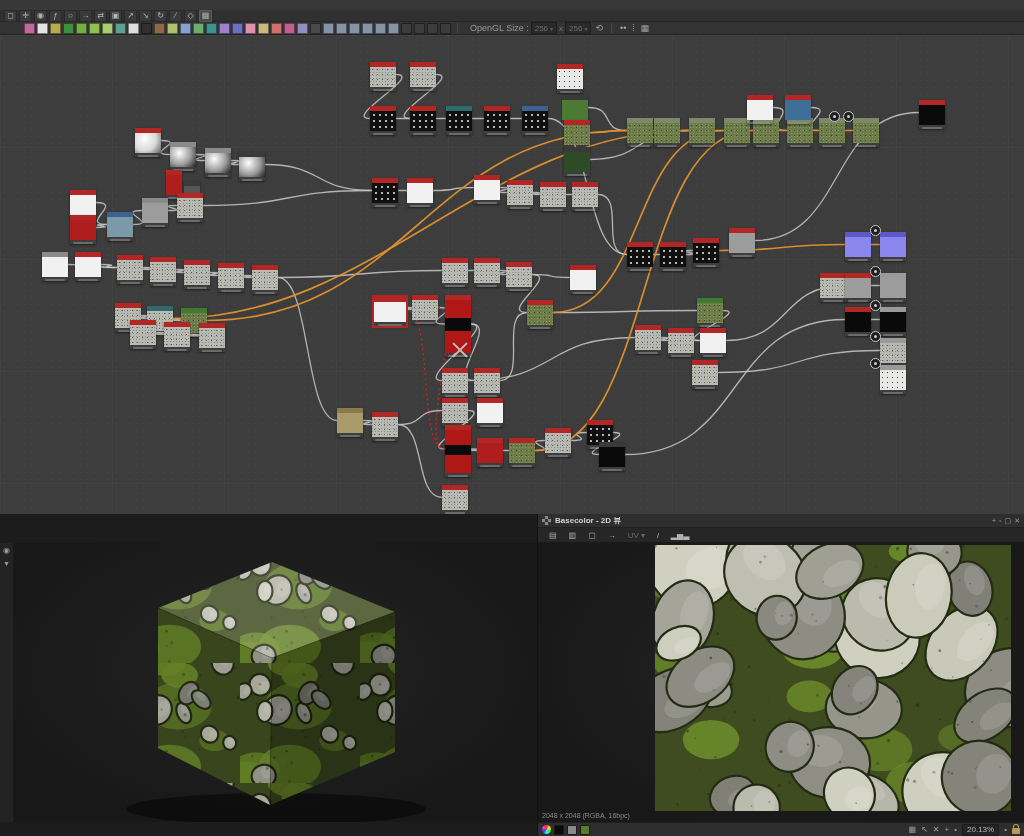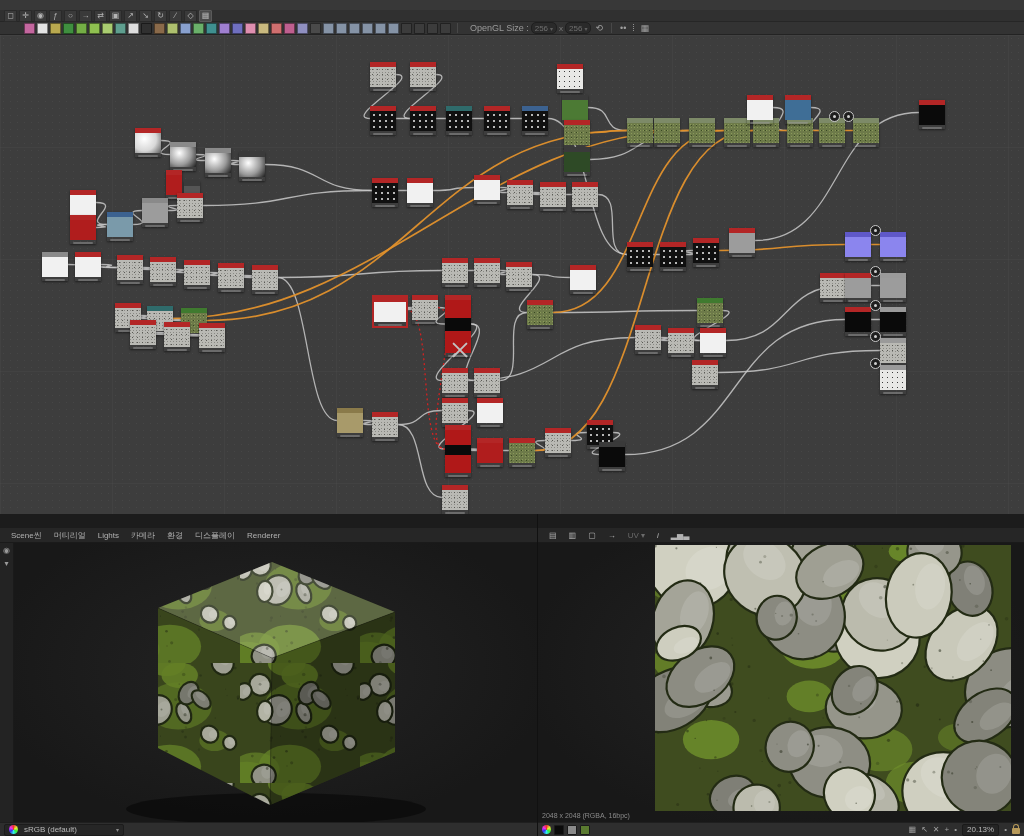--- a/index.html
+++ b/index.html
@@ -10,21 +10,21 @@
   #graph-titlebar .ttl{font-size:8px;font-weight:bold;color:#cfcfcf;white-space:nowrap;}
   .winbtns{margin-left:auto;display:flex;gap:3px;}
   .winbtn{font-size:7px;color:#9a9a9a;line-height:8px;cursor:default;}
   #toolbar1{position:absolute;left:0;top:10px;width:1024px;height:12px;background:#303030;border-bottom:1px solid #262626;display:flex;align-items:center;gap:2px;padding:0 4px;box-sizing:border-box;}
   .t1icon{width:11px;height:10px;font-size:8px;line-height:10px;text-align:center;color:#b5b5b5;background:#3a3a3a;border:1px solid #2a2a2a;border-radius:1px;}
   .t1icon.hl{background:#4a4a4a;border-color:#5a5a5a;}
   #toolbar2{position:absolute;left:0;top:22px;width:1024px;height:13px;background:#333333;border-bottom:1px solid #232323;display:flex;align-items:center;gap:2px;padding:0 4px 0 24px;box-sizing:border-box;}
   .pal{width:11px;height:11px;border-radius:1px;border:1px solid rgba(0,0,0,.45);box-sizing:border-box;}
   .tsep{width:1px;height:10px;background:#484848;margin:0 4px;}
   #parent-size-label{font-size:9px;color:#9a9a9a;margin-left:6px;white-space:nowrap;}
-  .psbox{display:flex;align-items:center;gap:2px;background:#2a2a2a;border:1px solid #1f1f1f;border-radius:5px;padding:0 3px;height:10px;font-size:8px;color:#6f6f6f;}
+  .psbox{display:flex;align-items:center;gap:2px;background:#2a2a2a;border:1px solid #1f1f1f;border-radius:0;padding:0 3px;height:10px;font-size:8px;color:#6f6f6f;}
   .psbox .car{font-size:6px;color:#5f5f5f;}
   .psx{font-size:8px;color:#7a7a7a;}
   .t2icon{font-size:9px;color:#9f9f9f;padding:0 2px;}
   
   #graph-canvas{position:absolute;left:0;top:35px;width:1024px;height:479px;background:#3d3d3d;background-image:radial-gradient(#464646 0.8px,transparent 1px),linear-gradient(rgba(255,255,255,.025) 1px,transparent 1px),linear-gradient(90deg,rgba(255,255,255,.025) 1px,transparent 1px);background-size:7px 7px,112px 112px,112px 112px;overflow:hidden;}
   #wires{position:absolute;left:0;top:0;}
   .node{position:absolute;box-shadow:0 1px 2px rgba(0,0,0,.5);}
   .nhdr{height:5px;}
   .nbody{width:100%;}
   .nlabel{height:2px;width:78%;margin:2px auto 0;background:#9a9a9a;opacity:.5;border-radius:1px;}
@@ -699,29 +699,20 @@
           <div class="nhdr" style="background: rgb(154, 154, 154);"></div>
           <div class="nbody b-whitesp" style="height: 20px;"></div>
           <div class="nlabel"></div>
           <div class="badge" style="left: -10px; top: -7px;"></div>
         </div>
         <div class="xmark" style="left: 451px; top: 306px;"></div>
       </div>
   </div>
 
   <div id="view3d" class="bpanel">
-    <div class="pmenubar" id="v3d-menubar">
-        <span class="menuitem">Scene씬</span>
-        <span class="menuitem">머티리얼</span>
-        <span class="menuitem">Lights</span>
-        <span class="menuitem">카메라</span>
-        <span class="menuitem">환경</span>
-        <span class="menuitem">디스플레이</span>
-        <span class="menuitem">Renderer</span>
-      </div>
     <div class="viewport">
       <div id="lstrip">
           <span class="lsicon">◉</span>
           <span class="lsicon">▾</span>
         </div>
       <svg id="cube" width="537" height="279">
           <defs>
             <pattern id="stonePat" width="120" height="120" patternUnits="userSpaceOnUse">
               <rect width="120" height="120" fill="#3f4c1f"></rect>
               <ellipse cx="6.9" cy="118.6" rx="28.5" ry="19.9" fill="#6f8f2b" opacity="0.80"></ellipse>
@@ -814,30 +805,33 @@
           <polygon points="158,65 272,19 395,69 272,115" fill="url(#stonePat)"></polygon>
           <polygon points="158,65 272,19 395,69 272,115" fill="rgba(255,255,255,0.16)"></polygon>
           <polygon points="158,65 272,115 270,262 158,205" fill="url(#stonePat)"></polygon>
           <polygon points="158,65 272,115 270,262 158,205" fill="rgba(20,25,10,0.12)"></polygon>
           <polygon points="272,115 395,69 395,209 270,262" fill="url(#stonePat)"></polygon>
           <polygon points="272,115 395,69 395,209 270,262" fill="rgba(0,0,0,0.32)"></polygon>
           <polyline points="158,65 272,115 395,69" fill="none" stroke="rgba(0,0,0,0.25)" stroke-width="1"></polyline>
           <polyline points="272,115 270,262" fill="none" stroke="rgba(0,0,0,0.25)" stroke-width="1"></polyline>
         </svg>
     </div>
-    <div class="pfoot">
-      <div id="colorspace-dd">
-        <span class="colorwheel"></span>
-        <span>sRGB (default)</span>
-        <span style="margin-left:auto;font-size:6px;color:#8a8a8a;">▾</span>
-      </div>
-    </div>
   </div>
 
   <div id="view2d" class="bpanel">
+    <div class="phead">
+      <span class="picon" style="background:repeating-conic-gradient(#888 0 25%,#333 0 50%) 0 0/6px 6px;"></span>
+      <span class="ttl">Basecolor - 2D 뷰</span>
+      <span class="winbtns" id="v2d-winbtns">
+          <span class="winbtn">+</span>
+          <span class="winbtn">▫</span>
+          <span class="winbtn">▢</span>
+          <span class="winbtn">✕</span>
+        </span>
+    </div>
     <div class="pmenubar" id="v2d-toolbar">
         <span class="menuitem">▤</span>
         <span class="menuitem">▥</span>
         <span class="menuitem">▢</span>
         <span class="menuitem">→</span>
         <span class="menuitem" style="color: rgb(106, 106, 106);">UV ▾</span>
         <span class="menuitem" style="font-style: italic;">i</span>
         <span class="menuitem">▂▅▃</span>
       </div>
     <div class="viewport">

